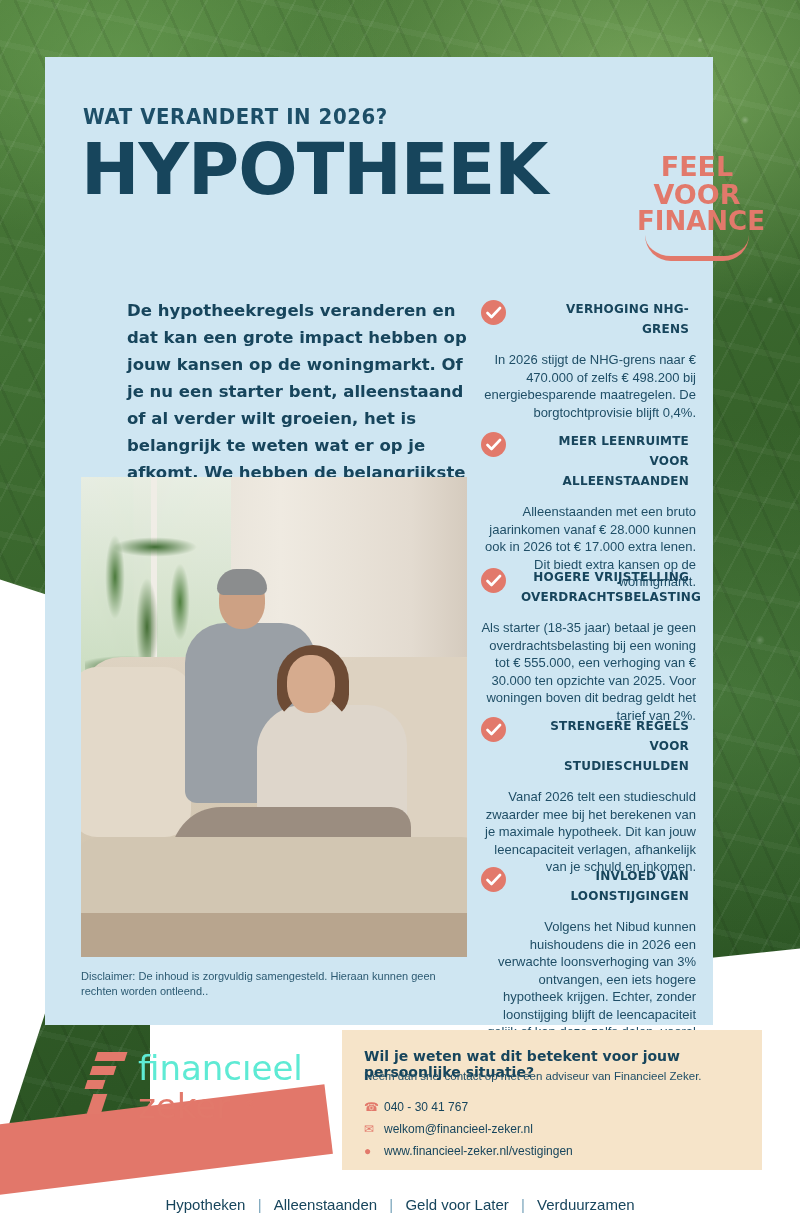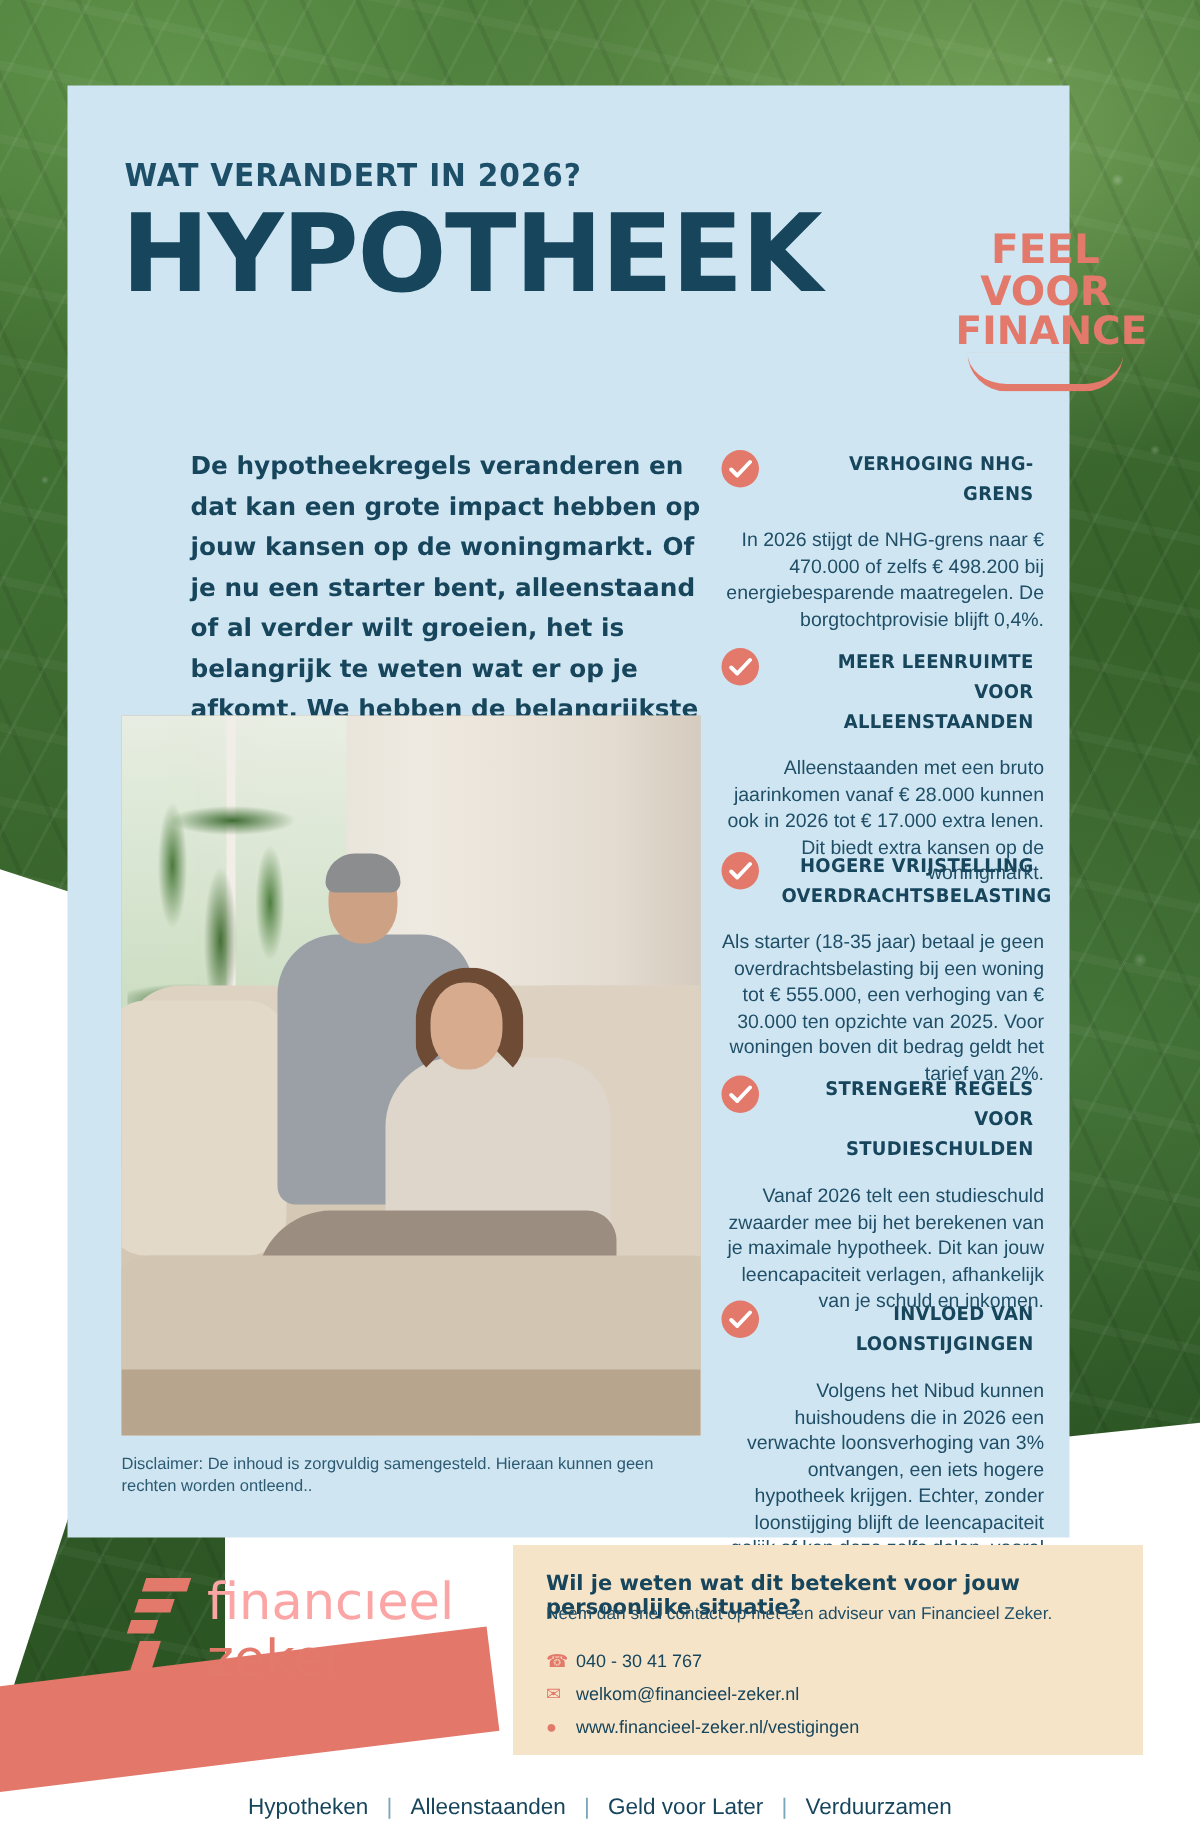--- a/index.html
+++ b/index.html
@@ -282,21 +282,21 @@
   .logo .mark i {
     position: absolute; display: block; background: #e2796b;
   }
   .logo .mark i:nth-child(1) { left: 14px; top: 0;  width: 30px; height: 9px; transform: skewX(-18deg); }
   .logo .mark i:nth-child(2) { left: 9px;  top: 14px; width: 24px; height: 9px; transform: skewX(-18deg); }
   .logo .mark i:nth-child(3) { left: 4px;  top: 28px; width: 18px; height: 9px; transform: skewX(-18deg); }
   .logo .mark i:nth-child(4) { left: 8px;  top: 42px; width: 14px; height: 20px; transform: skewX(-18deg); }
   .logo .w1 {
     position: absolute; left: 56px; top: 0px;
     font-family: "DejaVu Sans", sans-serif;
-    font-size: 34px; color: #fca5a5;
+    font-size: 34px; color: #5eead4;
   }
   .logo .w2 {
     position: absolute; left: 56px; top: 38px;
     font-family: "DejaVu Sans", sans-serif;
     font-size: 34px; color: #e2796b;
   }
   .logo .reg {
     position: absolute; left: 164px; top: 50px;
     font-size: 11px; color: #e2796b;
   }

